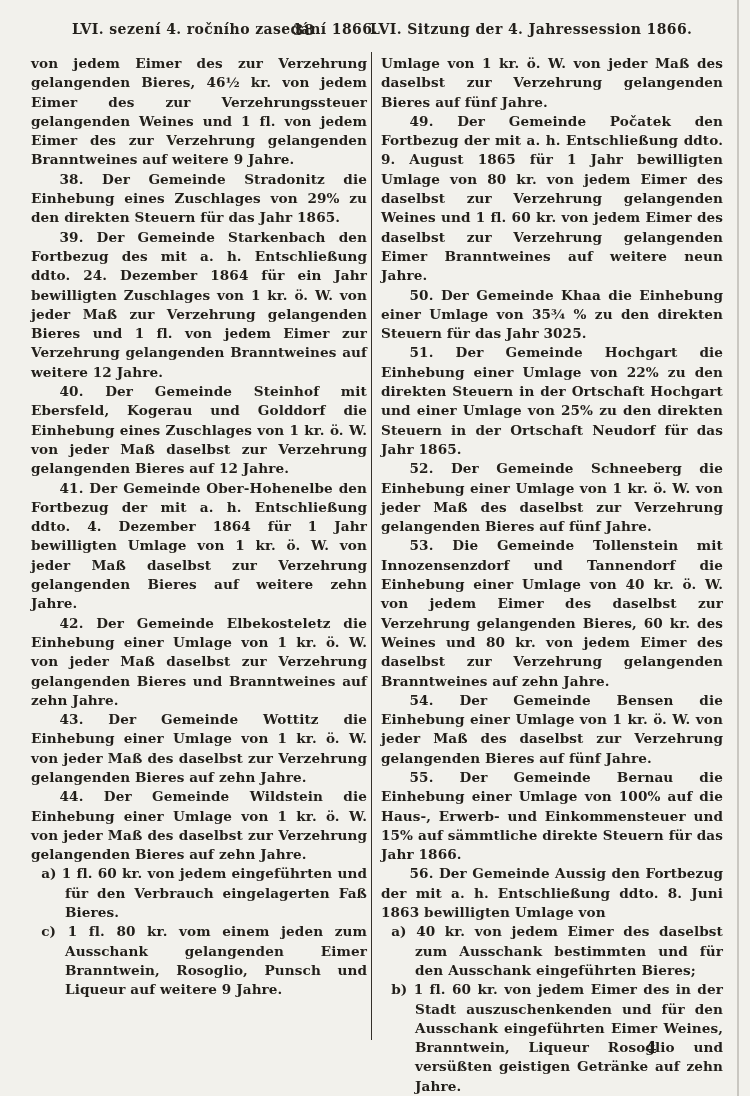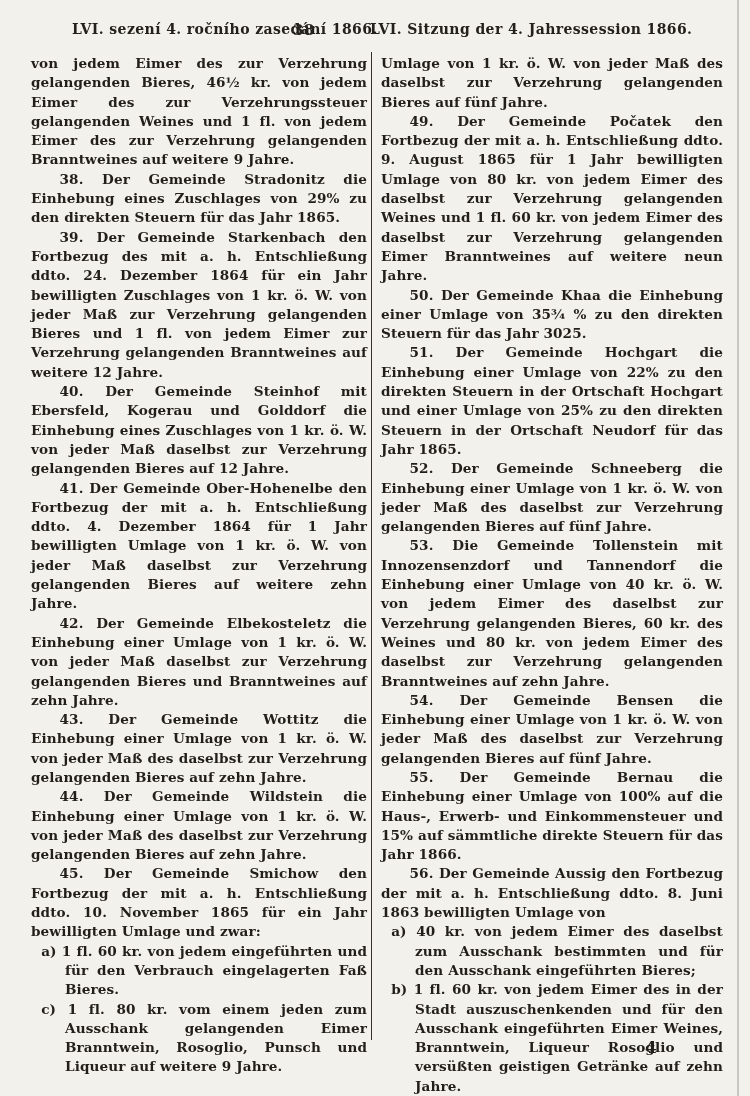--- a/index.html
+++ b/index.html
@@ -49,21 +49,20 @@
 
   <div class="col col-left" id="col-left">
       <p class="cont">von jedem Eimer des zur Verzehrung gelangenden Bieres, 46½ kr. von jedem Eimer des zur Verzehrungssteuer gelangenden Weines und 1 fl. von jedem Eimer des zur Verzehrung gelangenden Branntweines auf weitere 9 Jahre.</p>
       <p class="num">38. Der Gemeinde Stradonitz die Einhebung eines Zuschlages von 29% zu den direkten Steuern für das Jahr 1865.</p>
       <p class="num">39. Der Gemeinde Starkenbach den Fortbezug des mit a. h. Entschließung ddto. 24. Dezember 1864 für ein Jahr bewilligten Zuschlages von 1 kr. ö. W. von jeder Maß zur Verzehrung gelangenden Bieres und 1 fl. von jedem Eimer zur Verzehrung gelangenden Branntweines auf weitere 12 Jahre.</p>
       <p class="num">40. Der Gemeinde Steinhof mit Ebersfeld, Kogerau und Golddorf die Einhebung eines Zuschlages von 1 kr. ö. W. von jeder Maß daselbst zur Verzehrung gelangenden Bieres auf 12 Jahre.</p>
       <p class="num">41. Der Gemeinde Ober-Hohenelbe den Fortbezug der mit a. h. Entschließung ddto. 4. Dezember 1864 für 1 Jahr bewilligten Umlage von 1 kr. ö. W. von jeder Maß daselbst zur Verzehrung gelangenden Bieres auf weitere zehn Jahre.</p>
       <p class="num">42. Der Gemeinde Elbekosteletz die Einhebung einer Umlage von 1 kr. ö. W. von jeder Maß daselbst zur Verzehrung gelangenden Bieres und Branntweines auf zehn Jahre.</p>
       <p class="num">43. Der Gemeinde Wottitz die Einhebung einer Umlage von 1 kr. ö. W. von jeder Maß des daselbst zur Verzehrung gelangenden Bieres auf zehn Jahre.</p>
       <p class="num">44. Der Gemeinde Wildstein die Einhebung einer Umlage von 1 kr. ö. W. von jeder Maß des daselbst zur Verzehrung gelangenden Bieres auf zehn Jahre.</p>
-      <p class="num">45. Der Gemeinde Smichow den Fortbezug der mit a. h. Entschließung ddto. 10. November 1865 für ein Jahr bewilligten Umlage und zwar:</p>
       <p class="list"><span class="lbl">a) </span>1 fl. 60 kr. von jedem eingeführten und für den Verbrauch eingelagerten Faß Bieres.</p>
       <p class="list"><span class="lbl">c) </span>1 fl. 80 kr. vom einem jeden zum Ausschank gelangenden Eimer Branntwein, Rosoglio, Punsch und Liqueur auf weitere 9 Jahre.</p>
     </div>
   <div class="col col-right" id="col-right">
       <p class="cont">Umlage von 1 kr. ö. W. von jeder Maß des daselbst zur Verzehrung gelangenden Bieres auf fünf Jahre.</p>
       <p class="num">49. Der Gemeinde Počatek den Fortbezug der mit a. h. Entschließung ddto. 9. August 1865 für 1 Jahr bewilligten Umlage von 80 kr. von jedem Eimer des daselbst zur Verzehrung gelangenden Weines und 1 fl. 60 kr. von jedem Eimer des daselbst zur Verzehrung gelangenden Eimer Branntweines auf weitere neun Jahre.</p>
       <p class="num">50. Der Gemeinde Khaa die Einhebung einer Umlage von 35¾ % zu den direkten Steuern für das Jahr 3025.</p>
       <p class="num">51. Der Gemeinde Hochgart die Einhebung einer Umlage von 22% zu den direkten Steuern in der Ortschaft Hochgart und einer Umlage von 25% zu den direkten Steuern in der Ortschaft Neudorf für das Jahr 1865.</p>
       <p class="num">52. Der Gemeinde Schneeberg die Einhebung einer Umlage von 1 kr. ö. W. von jeder Maß des daselbst zur Verzehrung gelangenden Bieres auf fünf Jahre.</p>
       <p class="num">53. Die Gemeinde Tollenstein mit Innozensenzdorf und Tannendorf die Einhebung einer Umlage von 40 kr. ö. W. von jedem Eimer des daselbst zur Verzehrung gelangenden Bieres, 60 kr. des Weines und 80 kr. von jedem Eimer des daselbst zur Verzehrung gelangenden Branntweines auf zehn Jahre.</p>

